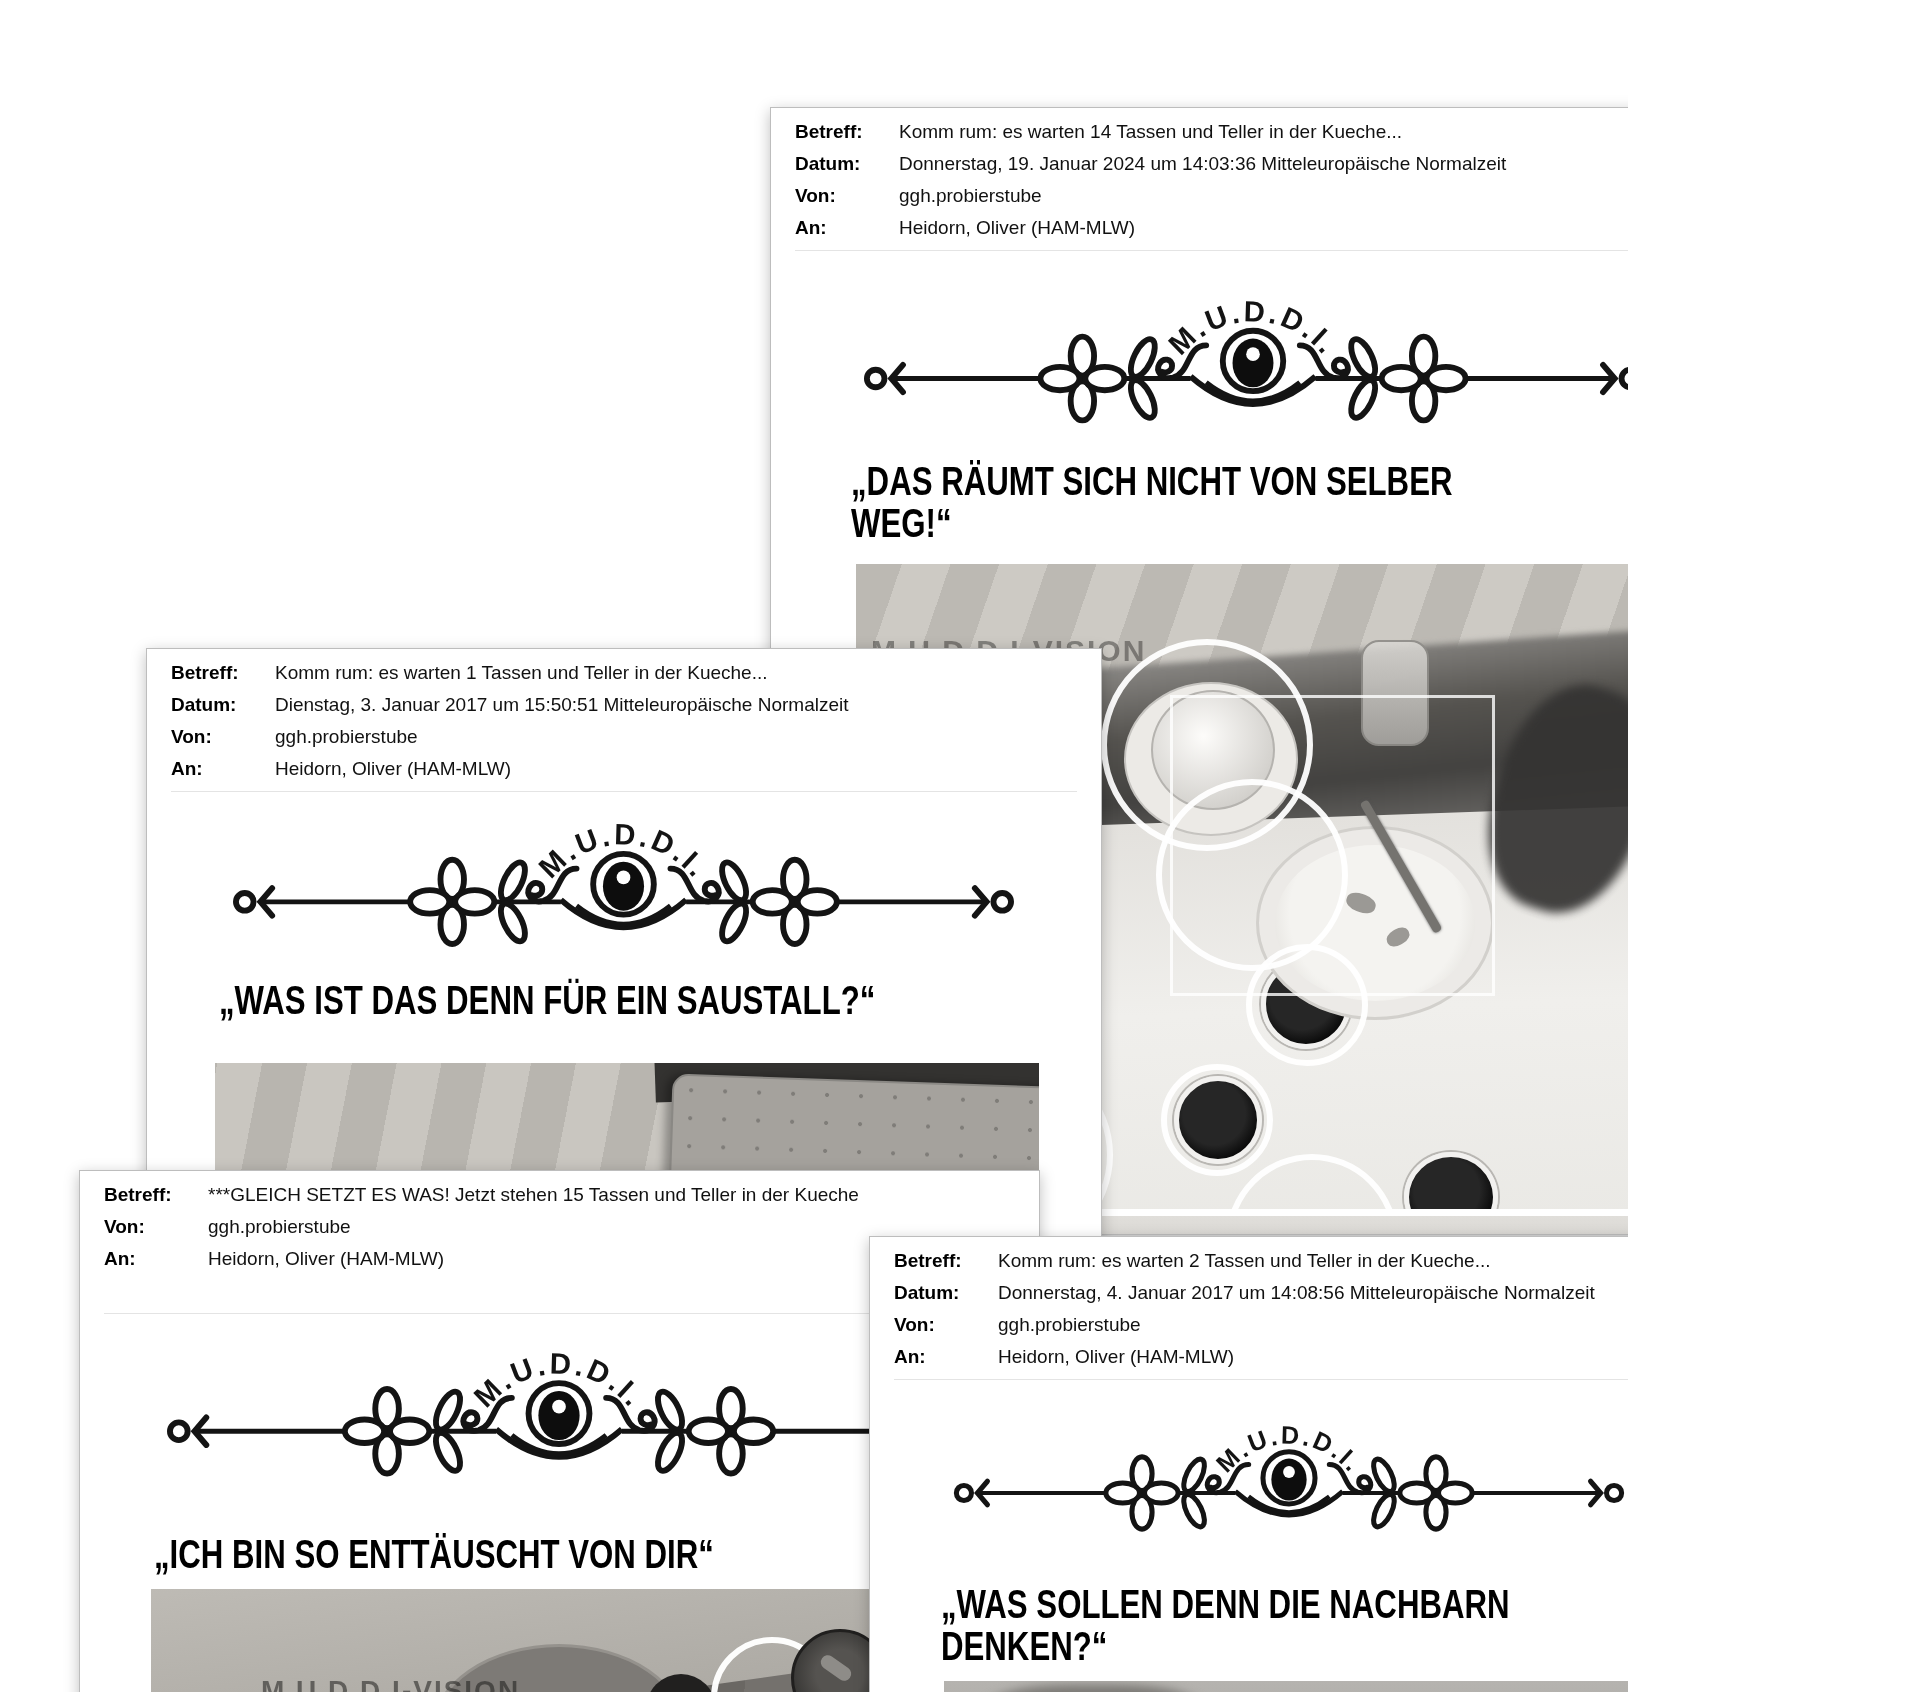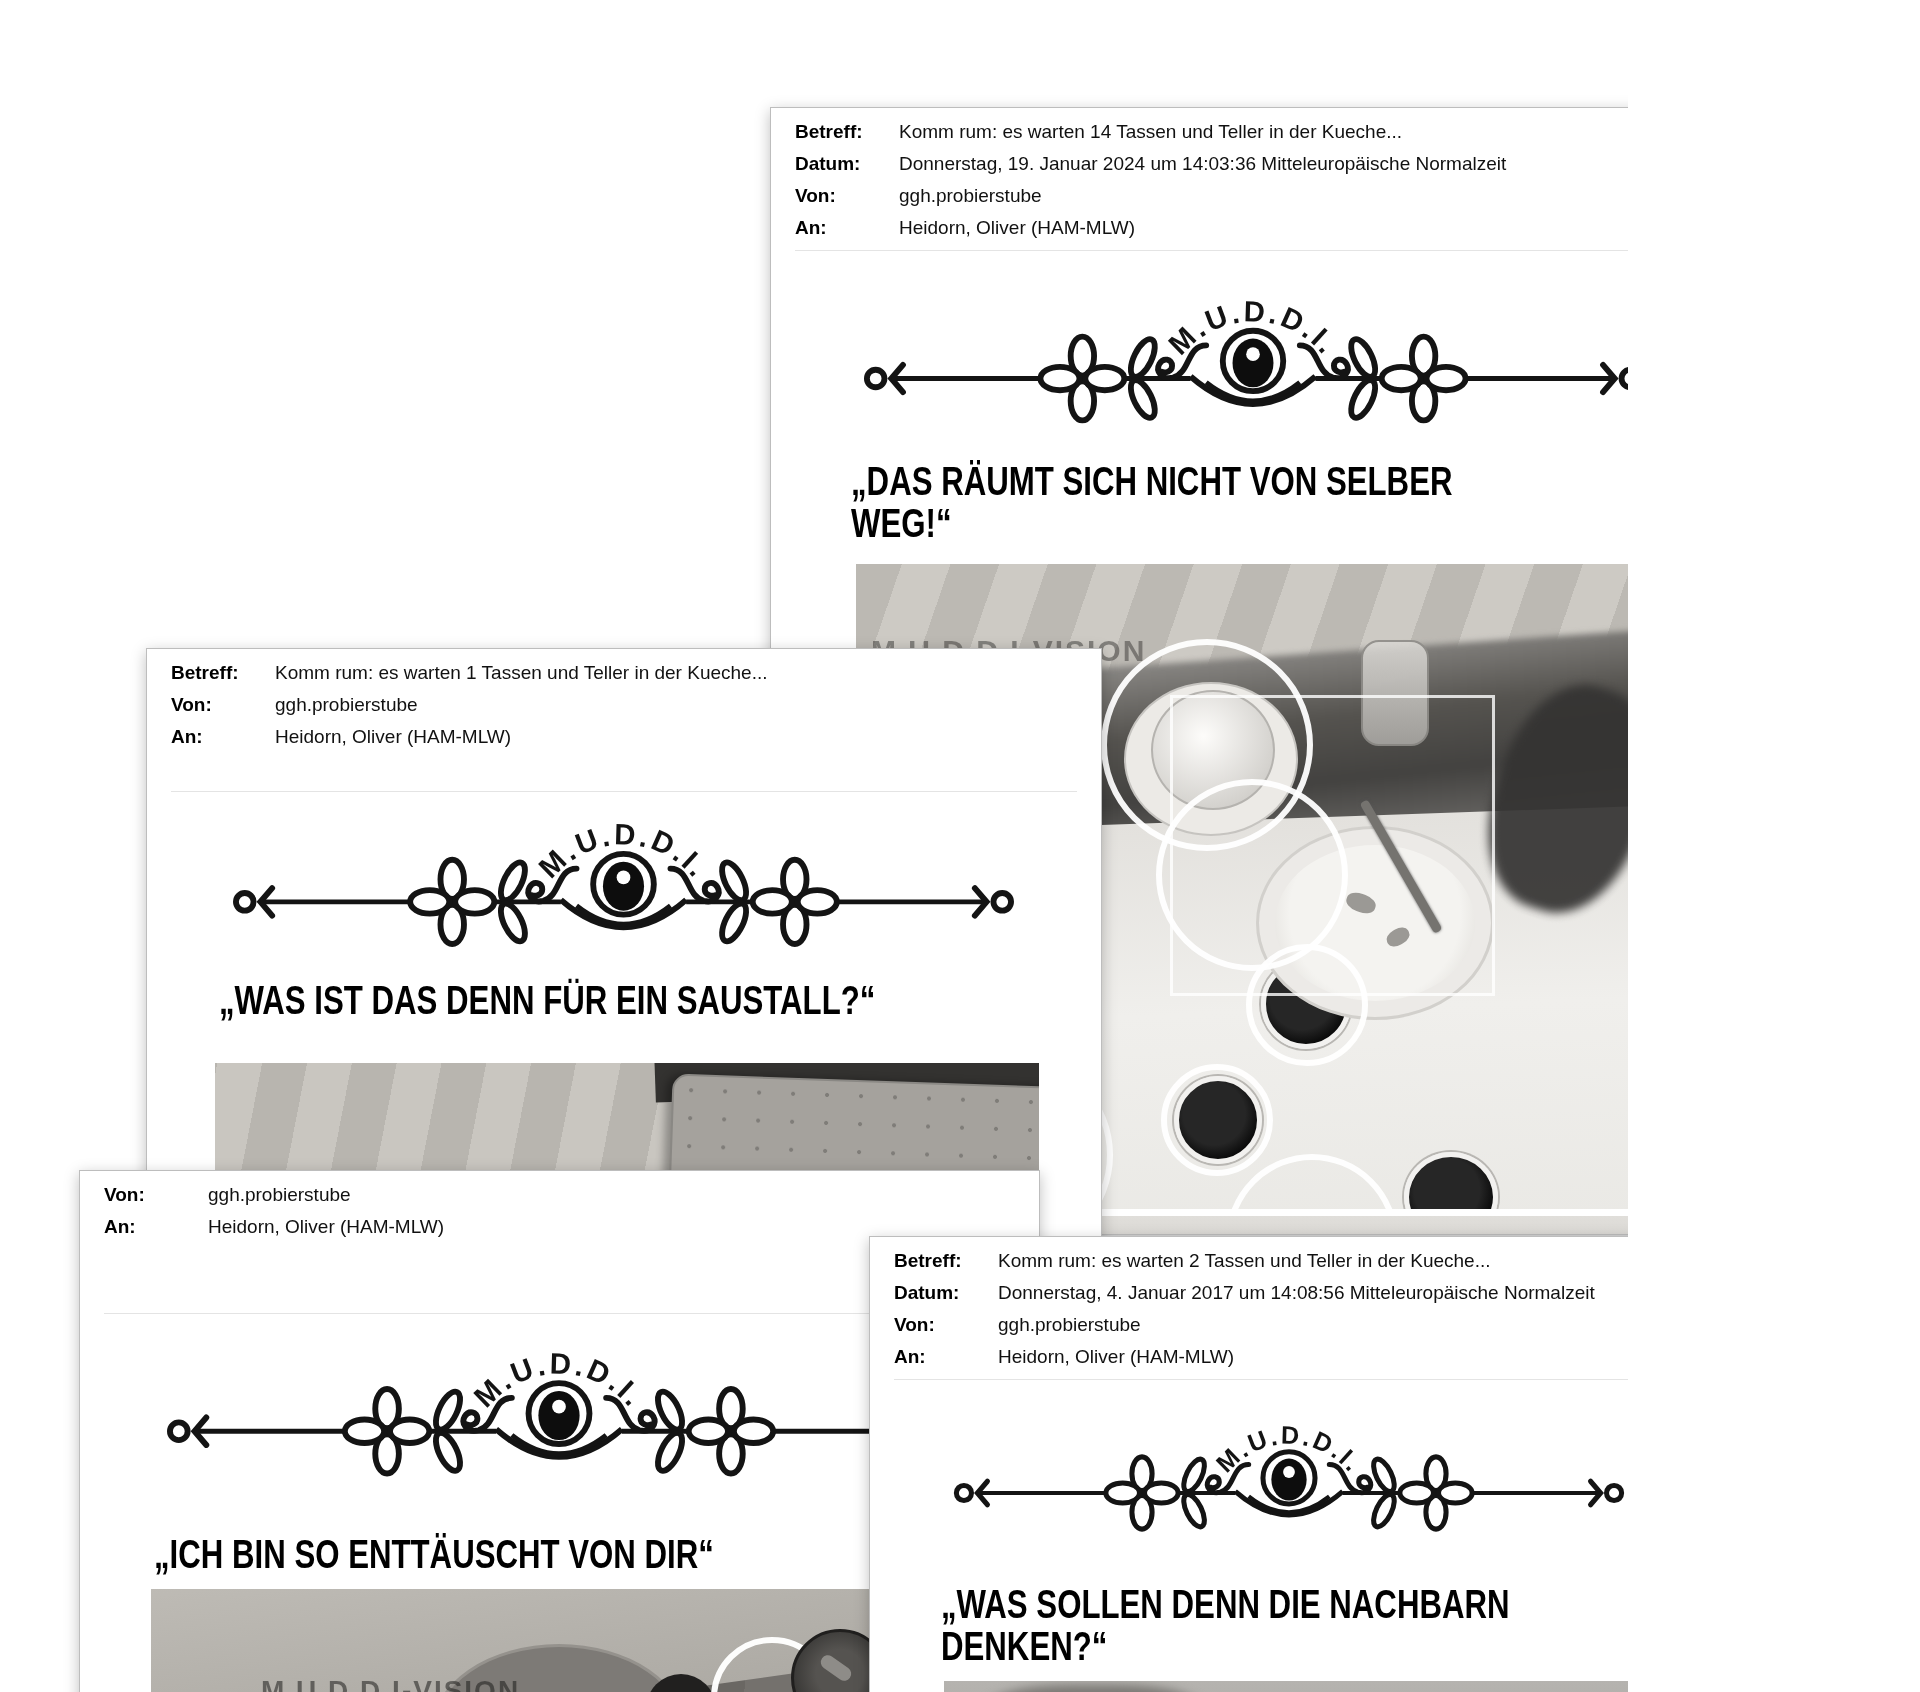--- a/index.html
+++ b/index.html
@@ -207,20 +207,21 @@
       <div class="det d8"></div>
       <div class="det d9"></div>
       <div class="p1-rect"></div>
     </div>
     <div class="strip"></div>
   </section>
 
   <section class="card" id="card2">
     <div class="hdr">
       <div class="row"><span class="lbl">Betreff:</span><span class="val">Komm rum: es warten 1 Tassen und Teller in der Kueche...</span></div>
+      <div class="row"><span class="lbl">Datum:</span><span class="val">Dienstag, 3. Januar 2017 um 15:50:51 Mitteleuropäische Normalzeit</span></div>
       <div class="row"><span class="lbl">Von:</span><span class="val">ggh.probierstube</span></div>
       <div class="row"><span class="lbl">An:</span><span class="val">Heidorn, Oliver (HAM-MLW)</span></div>
     </div>
     <div class="hdr-rule"></div>
     <svg class="orn" viewBox="0 0 800 170">
       <use href="#orn-full"></use>
       <text class="orn-text"><textPath href="#arcpath" startOffset="50%" text-anchor="middle">M.U.D.D.I.</textPath></text>
     </svg>
     <div class="headline">
       <div>„WAS IST DAS DENN FÜR EIN SAUSTALL?“</div>
@@ -228,20 +229,21 @@
     <div class="photo" id="photo2">
       <div class="p2-table"></div>
       <div class="p2-wood"></div>
       <div class="p2-darktop"></div>
       <div class="p2-board"></div>
     </div>
   </section>
 
   <section class="card" id="card3">
     <div class="hdr">
+      <div class="row"><span class="lbl">Betreff:</span><span class="val">***GLEICH SETZT ES WAS! Jetzt stehen 15 Tassen und Teller in der Kueche</span></div>
       <div class="row"><span class="lbl">Von:</span><span class="val">ggh.probierstube</span></div>
       <div class="row"><span class="lbl">An:</span><span class="val">Heidorn, Oliver (HAM-MLW)</span></div>
     </div>
     <div class="hdr-rule"></div>
     <svg class="orn" viewBox="0 0 800 170">
       <use href="#orn-full"></use>
       <text class="orn-text"><textPath href="#arcpath" startOffset="50%" text-anchor="middle">M.U.D.D.I.</textPath></text>
     </svg>
     <div class="headline">
       <div>„ICH BIN SO ENTTÄUSCHT VON DIR“</div>

